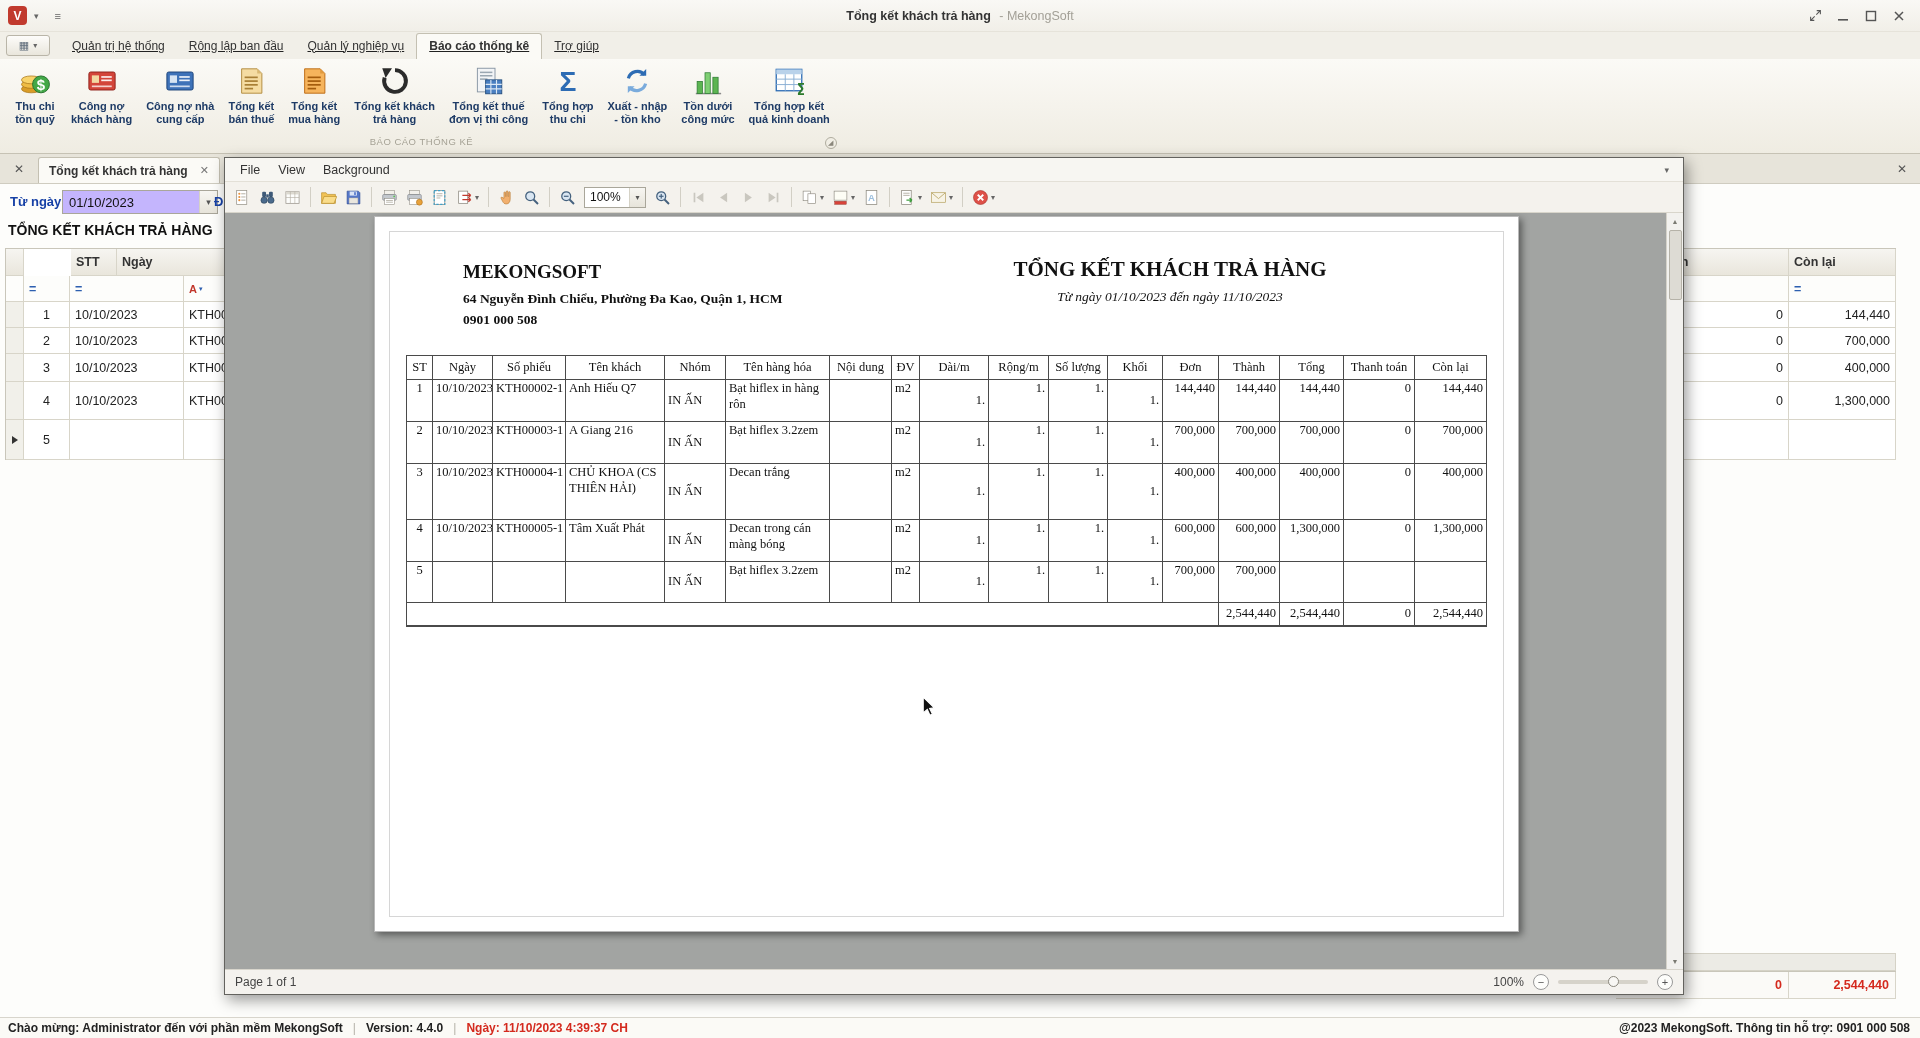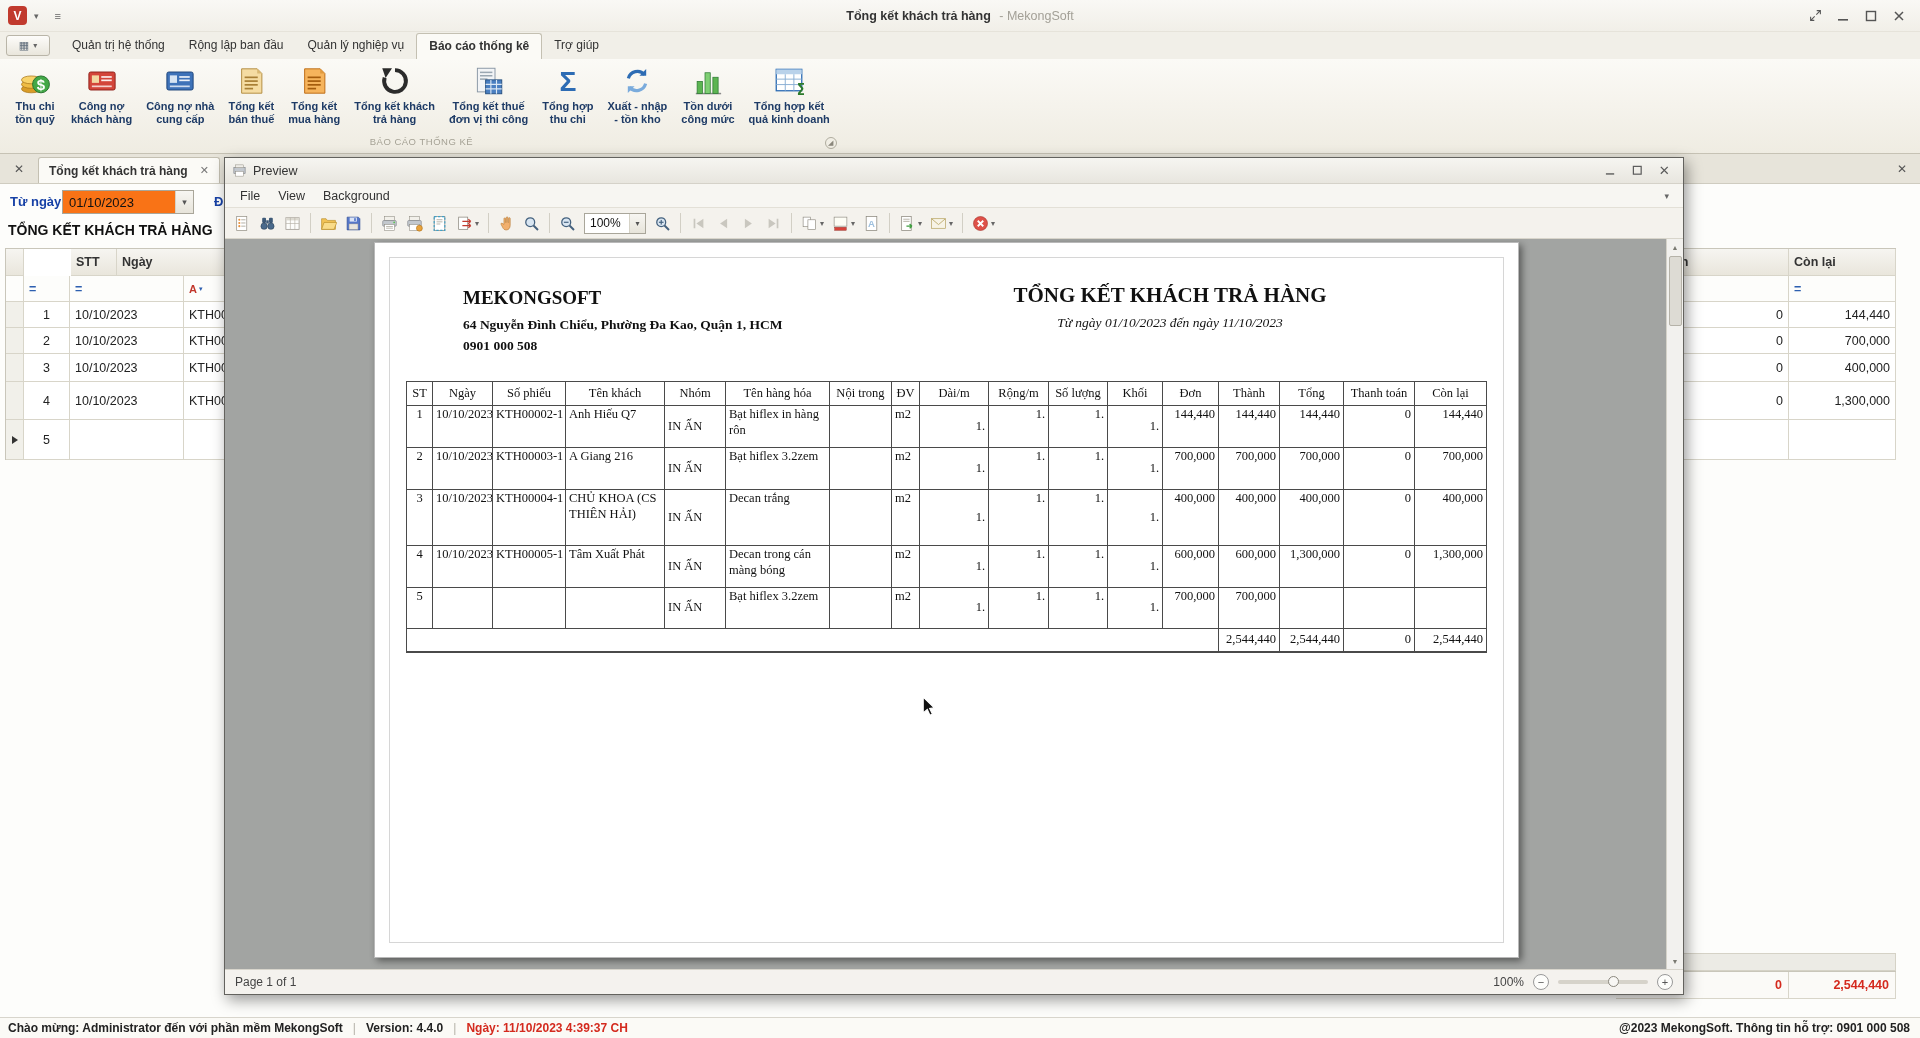--- a/index.html
+++ b/index.html
@@ -40,21 +40,21 @@
 .dt-close{width:22px;height:24px;margin:0 8px 2px 8px;display:flex;align-items:center;justify-content:center;color:#555;font-size:12px;}
 .dtab{height:26px;background:#fbfaf6;border:1px solid #c4c0b2;border-bottom:none;border-radius:3px 3px 0 0;display:flex;align-items:center;padding:0 10px;font-size:12px;font-weight:bold;color:#333;gap:12px;}
 .dtab .x{color:#777;font-size:11px;font-weight:normal;}
 .dt-close-r{position:absolute;right:8px;top:5px;width:20px;height:20px;display:flex;align-items:center;justify-content:center;color:#555;font-size:12px;}
 
 
 .content{position:absolute;top:184px;left:0;width:1920px;height:833px;background:#fdfdfb;z-index:1;}
 .f-label{position:absolute;font-size:13px;font-weight:bold;color:#1741a6;white-space:nowrap;}
 .f-tu{left:10px;top:10px;}
 .f-den{left:214px;top:10px;}
-.combo{position:absolute;left:62px;top:6px;width:132px;height:24px;background:#f97316;border:1px solid #a9a69a;display:flex;align-items:center;}
+.combo{position:absolute;left:62px;top:6px;width:156px;height:24px;background:#c4b5fd;border:1px solid #a9a69a;display:flex;align-items:center;}
 .combo .val{flex:1;padding-left:6px;font-size:13px;color:#111;}
 .combo .dd{width:18px;height:100%;display:flex;align-items:center;justify-content:center;color:#555;font-size:9px;border-left:1px solid #d5d2c6;background:linear-gradient(#f7f6f2,#e7e4da);}
 .ptitle{position:absolute;left:8px;top:38px;font-size:14px;font-weight:bold;color:#111;white-space:nowrap;}
 
 .lgrid{position:absolute;left:5px;top:64px;border-top:1px solid #c9c6ba;border-left:1px solid #c9c6ba;font-size:12.5px;background:#fff;}
 .rgrid{position:absolute;left:1616px;top:64px;font-size:12.5px;background:#fff;border-top:1px solid #c9c6ba;}
 .grow{display:flex;}
 .gc{border-right:1px solid #d8d5c9;border-bottom:1px solid #d8d5c9;display:flex;align-items:center;padding:0 5px;overflow:hidden;white-space:nowrap;flex:0 0 auto;}
 .gc.ind{background:#f1f0ea;padding:0;justify-content:center;}
 .gc.stt{justify-content:center;}
@@ -157,21 +157,21 @@
         </svg>
       </span>
   </div>
 </div>
 
 <div class="rtabs">
   <div class="rapp-btn">
       <span>▦</span>
       <span class="dd">▾</span>
     </div>
-  <div style="display:flex;align-items:flex-start;">
+  <div style="display:flex;align-items:center;text-decoration:underline;">
       <div class="rtab">Quản trị hệ thống</div>
       <div class="rtab">Rộng lập ban đầu</div>
       <div class="rtab">Quản lý nghiệp vụ</div>
       <div class="rtab active">Báo cáo thống kê</div>
       <div class="rtab">Trợ giúp</div>
     </div>
 </div>
 
 <div class="ribbon">
   <div class="rgroupbox">
@@ -441,47 +441,20 @@
     </div>
 
   <div class="scrollband"></div>
   <div class="rtotals">
     <div class="tc tA">0</div>
     <div class="tc tB">2,544,440</div>
   </div>
 </div>
 
 <div class="preview">
-  <div class="pv-title">
-    <span class="pv-ticon">
-        <svg viewBox="0 0 16 16">
-          <rect x="2" y="5" width="12" height="6" fill="#c3c8ce" stroke="#6f747b" stroke-width=".6"></rect>
-          <rect x="4" y="2" width="8" height="3" fill="#f0eee8" stroke="#8c887e" stroke-width=".5"></rect>
-          <rect x="4" y="9" width="8" height="5" fill="#fff" stroke="#8c887e" stroke-width=".5"></rect>
-        </svg>
-      </span>
-    <span class="pv-tname">Preview</span>
-    <span class="pv-tbtns">
-      <span class="pv-btn">
-          <svg width="11" height="11" viewBox="0 0 12 12">
-            <rect x="1" y="9" width="9" height="1.5" fill="#5a5a5a"></rect>
-          </svg>
-        </span>
-      <span class="pv-btn">
-          <svg width="11" height="11" viewBox="0 0 12 12">
-            <rect x="1.5" y="1.5" width="8.5" height="8.5" fill="none" stroke="#5a5a5a" stroke-width="1.3"></rect>
-          </svg>
-        </span>
-      <span class="pv-btn">
-          <svg width="11" height="11" viewBox="0 0 12 12">
-            <path d="M2 2l7.5 7.5M9.5 2L2 9.5" stroke="#5a5a5a" stroke-width="1.4"></path>
-          </svg>
-        </span>
-    </span>
-  </div>
   <div class="pv-menu">
     <span class="pv-mi">File</span>
     <span class="pv-mi">View</span>
     <span class="pv-mi">Background</span>
     <span class="pv-mdd">▾</span>
   </div>
   <div class="pv-toolbar">
       <span class="tbtn">
         <span class="ticn">
           <svg viewBox="0 0 16 16">
@@ -739,21 +712,21 @@
             <col style="width: 72px;">
           </colgroup>
           <thead>
             <tr>
               <th class="rth">ST</th>
               <th class="rth">Ngày</th>
               <th class="rth">Số phiếu</th>
               <th class="rth">Tên khách</th>
               <th class="rth">Nhóm</th>
               <th class="rth">Tên hàng hóa</th>
-              <th class="rth">Nội trong</th>
+              <th class="rth">Nội dung</th>
               <th class="rth">ĐV</th>
               <th class="rth">Dài/m</th>
               <th class="rth">Rộng/m</th>
               <th class="rth">Số lượng</th>
               <th class="rth">Khối</th>
               <th class="rth">Đơn</th>
               <th class="rth">Thành</th>
               <th class="rth">Tổng</th>
               <th class="rth">Thanh toán</th>
               <th class="rth">Còn lại</th>

